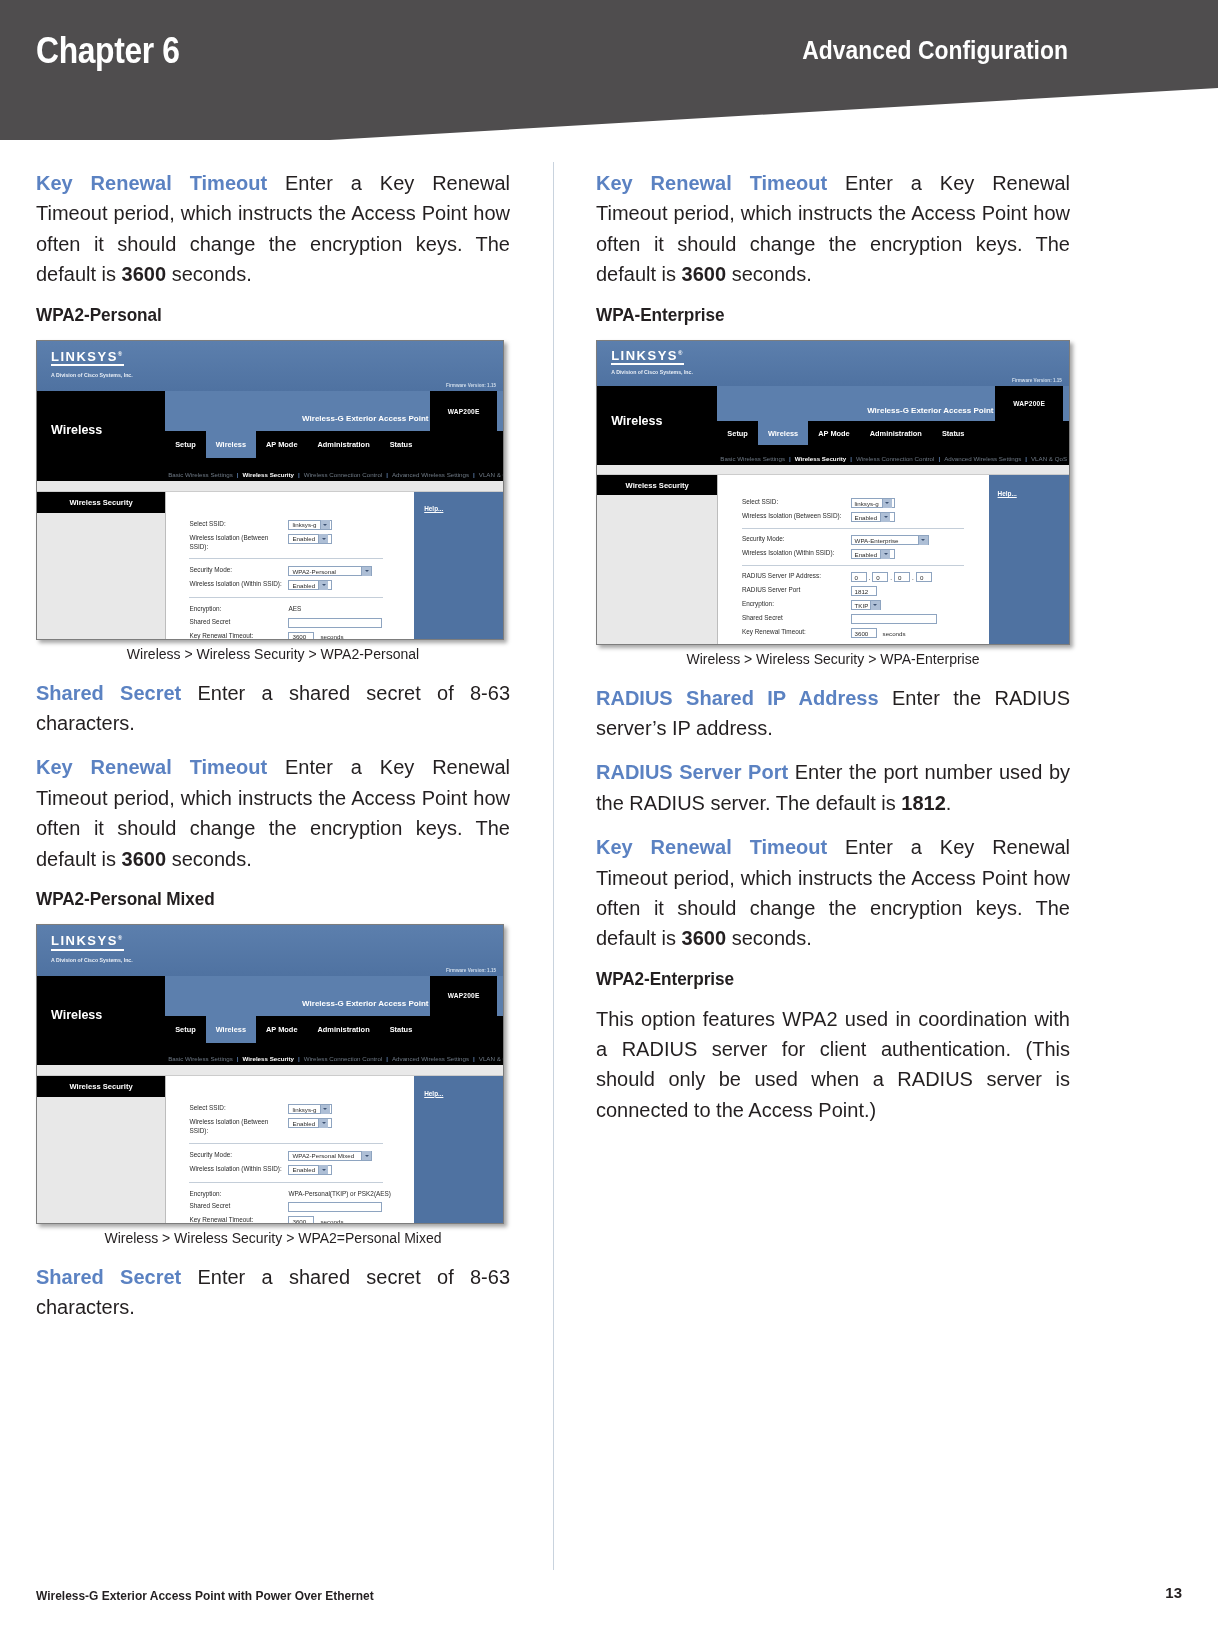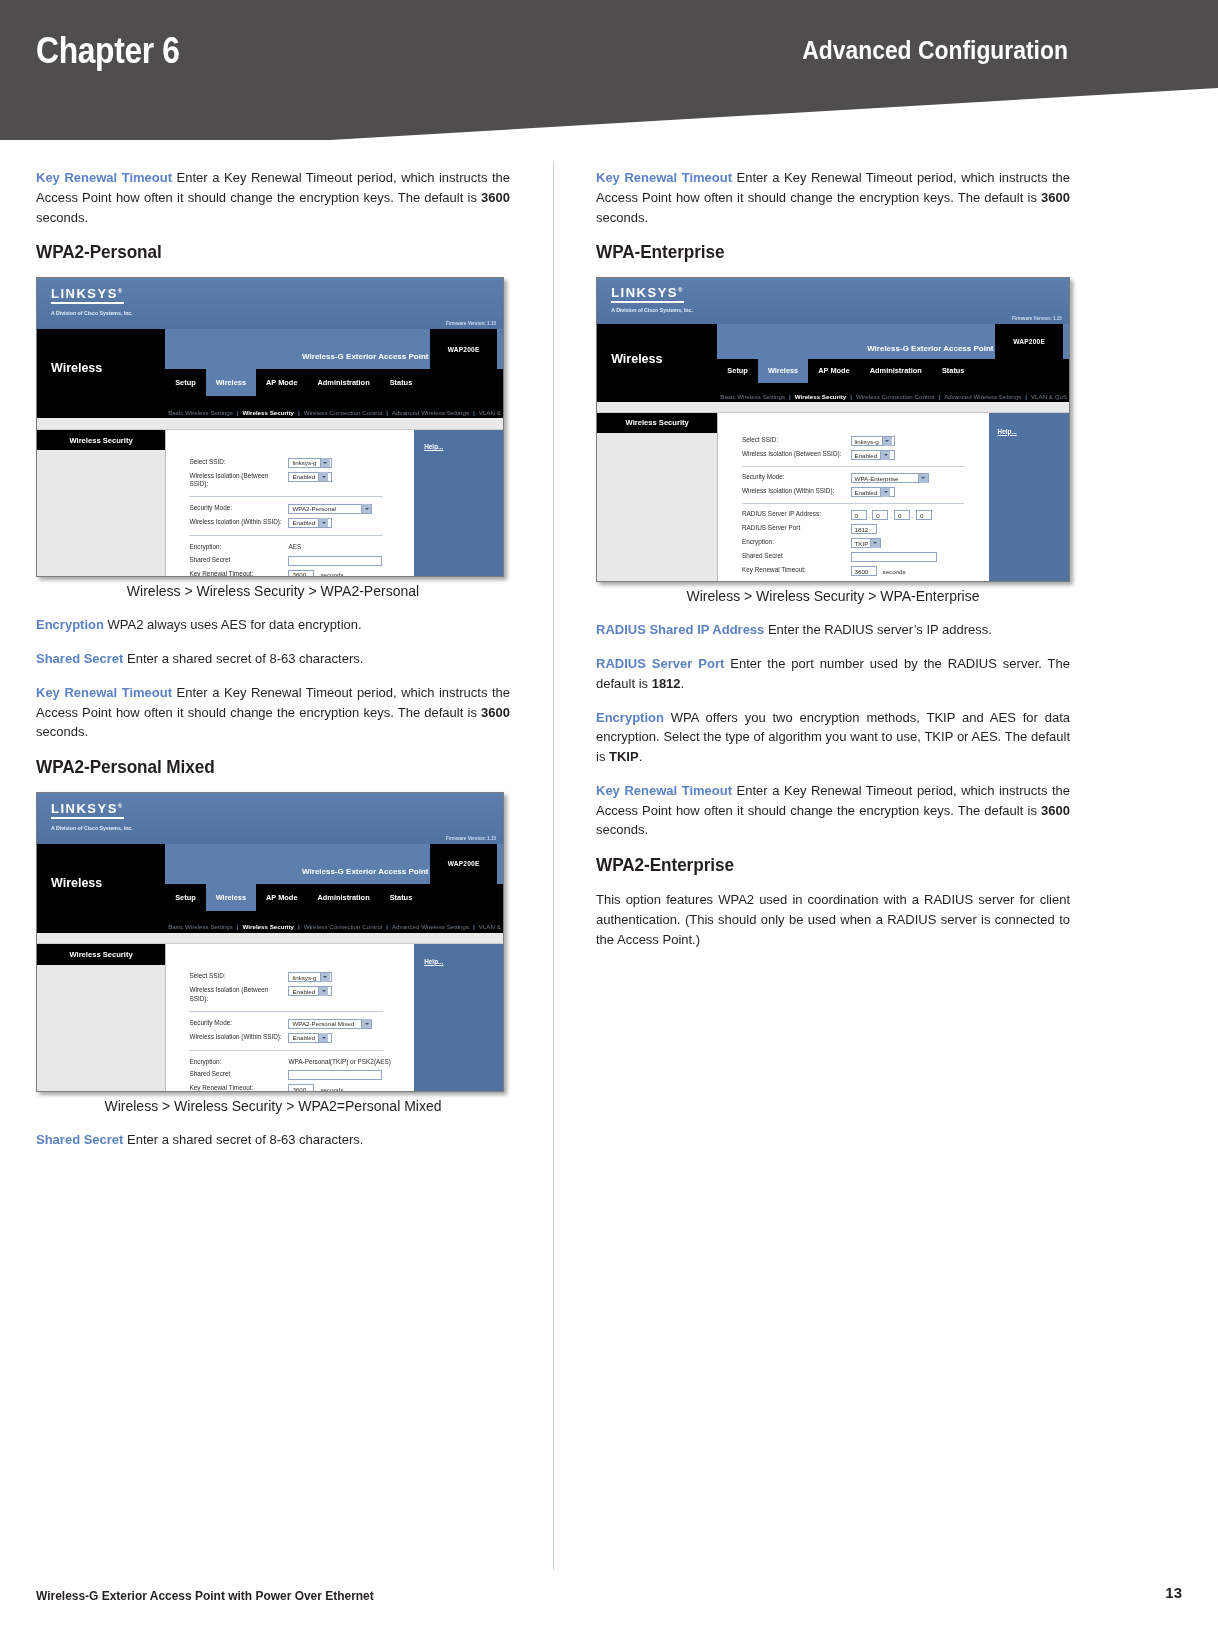--- a/index.html
+++ b/index.html
@@ -70,21 +70,21 @@
     left: 553px;
     top: 162px;
     width: 1px;
     height: 1408px;
     background: #c9d3de;
   }
 
   
   p.body {
     margin: 0 0 14px 0;
-    font-size: 13px;
+    font-size: 20px;
     line-height: 1.52;
     text-align: justify;
     color: #231f20;
   }
   p.body.last { margin-bottom: 14px; }
   .lead {
     color: #5b82c2;
     font-weight: bold;
   }
   .bold { font-weight: bold; color: #231f20; }
@@ -479,23 +479,20 @@
         </div>
       </div>
       <div class="ls-help">
         <div class="ls-helplbl">Help...</div>
       </div>
     </div>
   </div>
 
   <div class="caption">Wireless &gt; Wireless Security &gt; WPA2-Personal</div>
 
-  <p class="body">
-    <span class="lead">Encryption</span><span>  WPA2 always uses AES for data encryption.</span>
-  </p>
 
   <p class="body">
     <span class="lead">Shared Secret</span><span>  Enter a shared secret of 8-63 characters.</span>
   </p>
 
   <p class="body">
     <span class="lead">Key Renewal Timeout</span><span> Enter a Key Renewal Timeout period, which instructs the Access Point how often it should change the encryption keys. The default is </span><span class="bold">3600</span><span> seconds.</span>
   </p>
 
   <h3 class="head">WPA2-Personal Mixed</h3>
@@ -743,23 +740,20 @@
   <div class="caption">Wireless &gt; Wireless Security &gt; WPA-Enterprise</div>
 
   <p class="body">
     <span class="lead">RADIUS Shared IP Address</span><span>  Enter the RADIUS server’s IP address.</span>
   </p>
 
   <p class="body">
     <span class="lead">RADIUS Server Port</span><span>  Enter the port number used by the RADIUS server. The default is </span><span class="bold">1812</span><span>.</span>
   </p>
 
-  <p class="body">
-    <span class="lead">Encryption</span><span>  WPA offers you two encryption methods, TKIP and AES for data encryption. Select the type of algorithm you want to use, TKIP or AES. The default is </span><span class="bold">TKIP</span><span>.</span>
-  </p>
 
 
   <p class="body">
     <span class="lead">Key Renewal Timeout</span><span> Enter a Key Renewal Timeout period, which instructs the Access Point how often it should change the encryption keys. The default is </span><span class="bold">3600</span><span> seconds.</span>
   </p>
 
   <h3 class="head">WPA2-Enterprise</h3>
 
   <p class="body last">This option features WPA2 used in coordination with a RADIUS server for client authentication. (This should only be used when a RADIUS server is connected to the Access Point.)</p>
 

